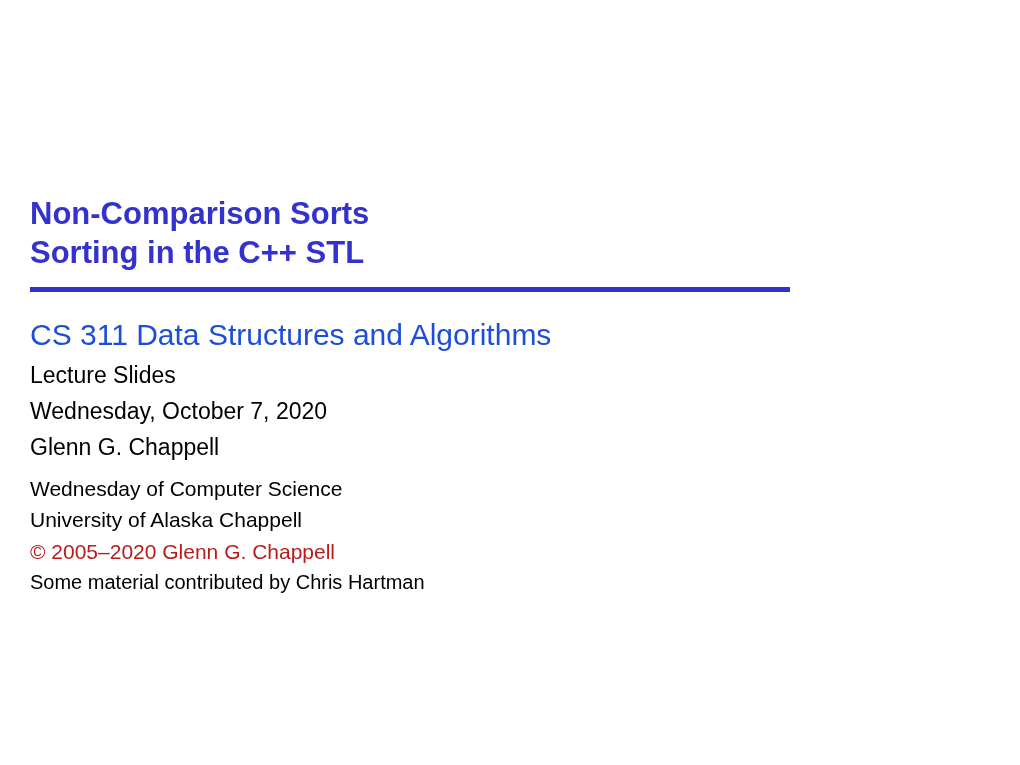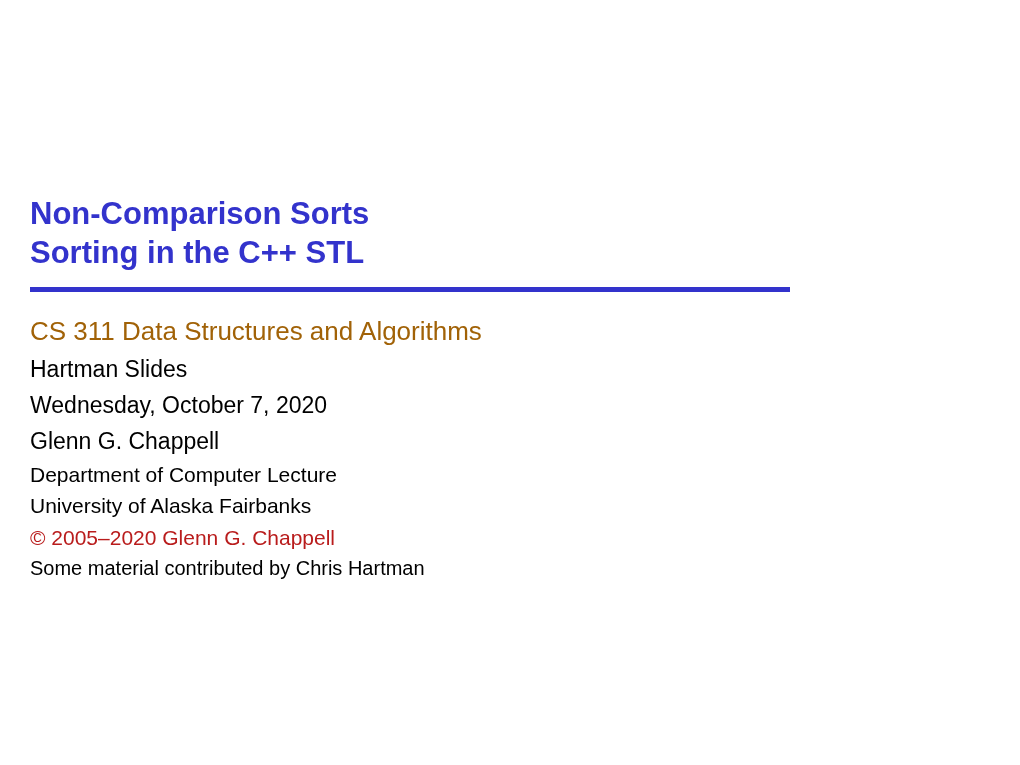--- a/index.html
+++ b/index.html
@@ -24,39 +24,39 @@
       line-height: 1.25;
       margin-bottom: 14px;
     }
     .divider {
       height: 5px;
       background: #3333cc;
       width: 760px;
       margin-bottom: 20px;
     }
     .course {
-      color: #a16207;
-      font-size: 26px;
+      color: #1d4ed8;
+      font-size: 30px;
       line-height: 1.5;
     }
     .subtitle {
       color: #000;
       font-size: 23px;
       line-height: 1.6;
     }
     .date {
       color: #000;
       font-size: 23px;
       line-height: 1.6;
     }
     .author {
       color: #000;
       font-size: 23px;
       line-height: 1.5;
-      margin-bottom: 0;
+      margin-bottom: 8px;
     }
     .dept {
       color: #000;
       font-size: 21px;
       line-height: 1.5;
     }
     .univ {
       color: #000;
       font-size: 21px;
       line-height: 1.5;
@@ -81,20 +81,20 @@
 </head>
 <body>
 
 <div class="slide">
   <div class="title">
     <div>Non-Comparison Sorts</div>
     <div>Sorting in the C++ STL</div>
   </div>
   <div class="divider"></div>
   <div class="course">CS 311 Data Structures and Algorithms</div>
-  <div class="subtitle">Hartman Slides</div>
+  <div class="subtitle">Lecture Slides</div>
   <div class="date">Wednesday, October 7, 2020</div>
   <div class="author">Glenn G. Chappell</div>
-  <div class="dept">Department of Computer Lecture</div>
-  <div class="univ">University of Alaska Fairbanks</div>
+  <div class="dept">Wednesday of Computer Science</div>
+  <div class="univ">University of Alaska Chappell</div>
   <div class="copyright">© 2005–2020 Glenn G. Chappell</div>
   <div class="contrib">Some material contributed by Chris Hartman</div>
 </div>
 
 </body></html>

